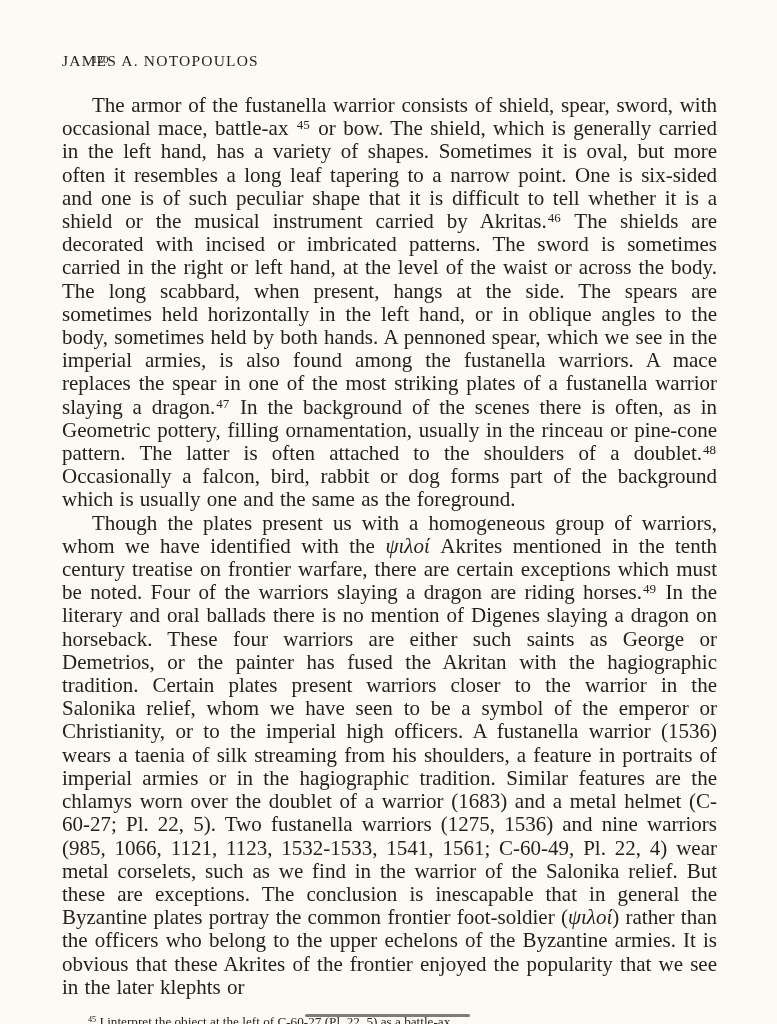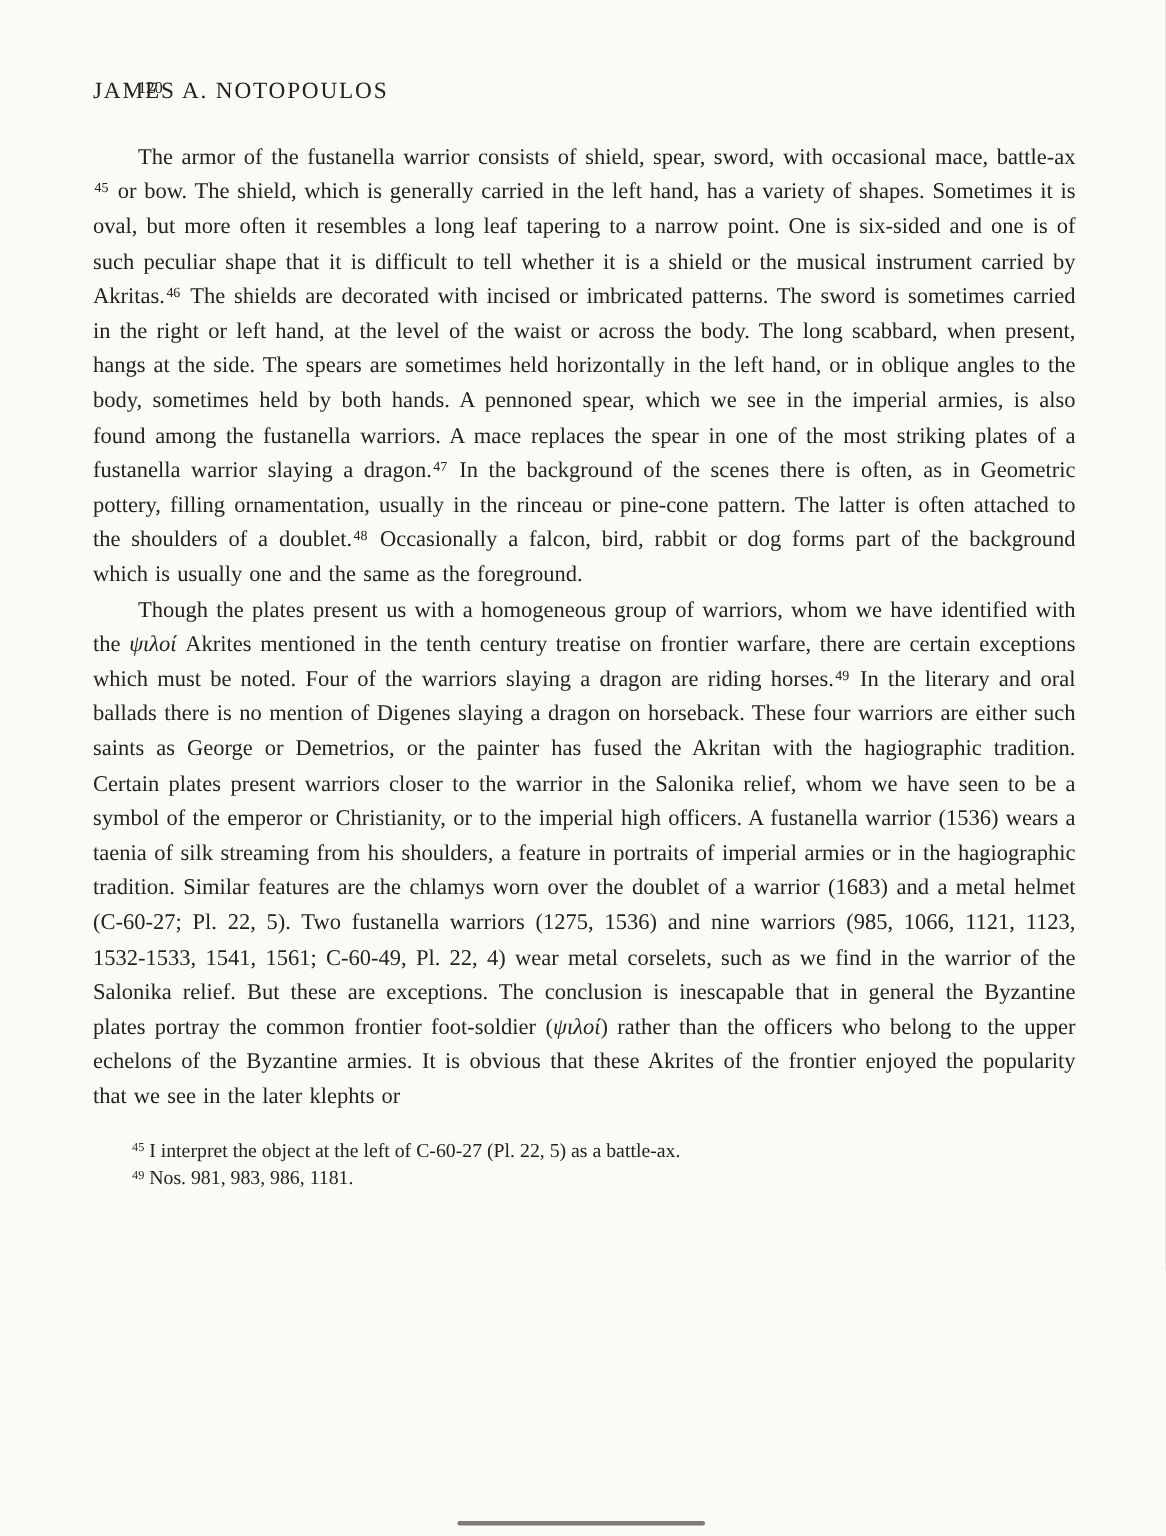--- a/index.html
+++ b/index.html
@@ -35,21 +35,21 @@
     font-size: 11px;
     margin-left: 30px;
   }
   .running-header {
     font-size: 15.5px;
     letter-spacing: 1.2px;
     white-space: nowrap;
   }
   .body-text p {
     margin: 0;
-    font-size: 15px;
+    font-size: 21px;
     line-height: 23.2px;
     text-align: justify;
     text-indent: 30px;
     word-spacing: 1px;
   }
   .footnotes {
     margin-top: 14px;
   }
   .footnotes p {
     margin: 0;

